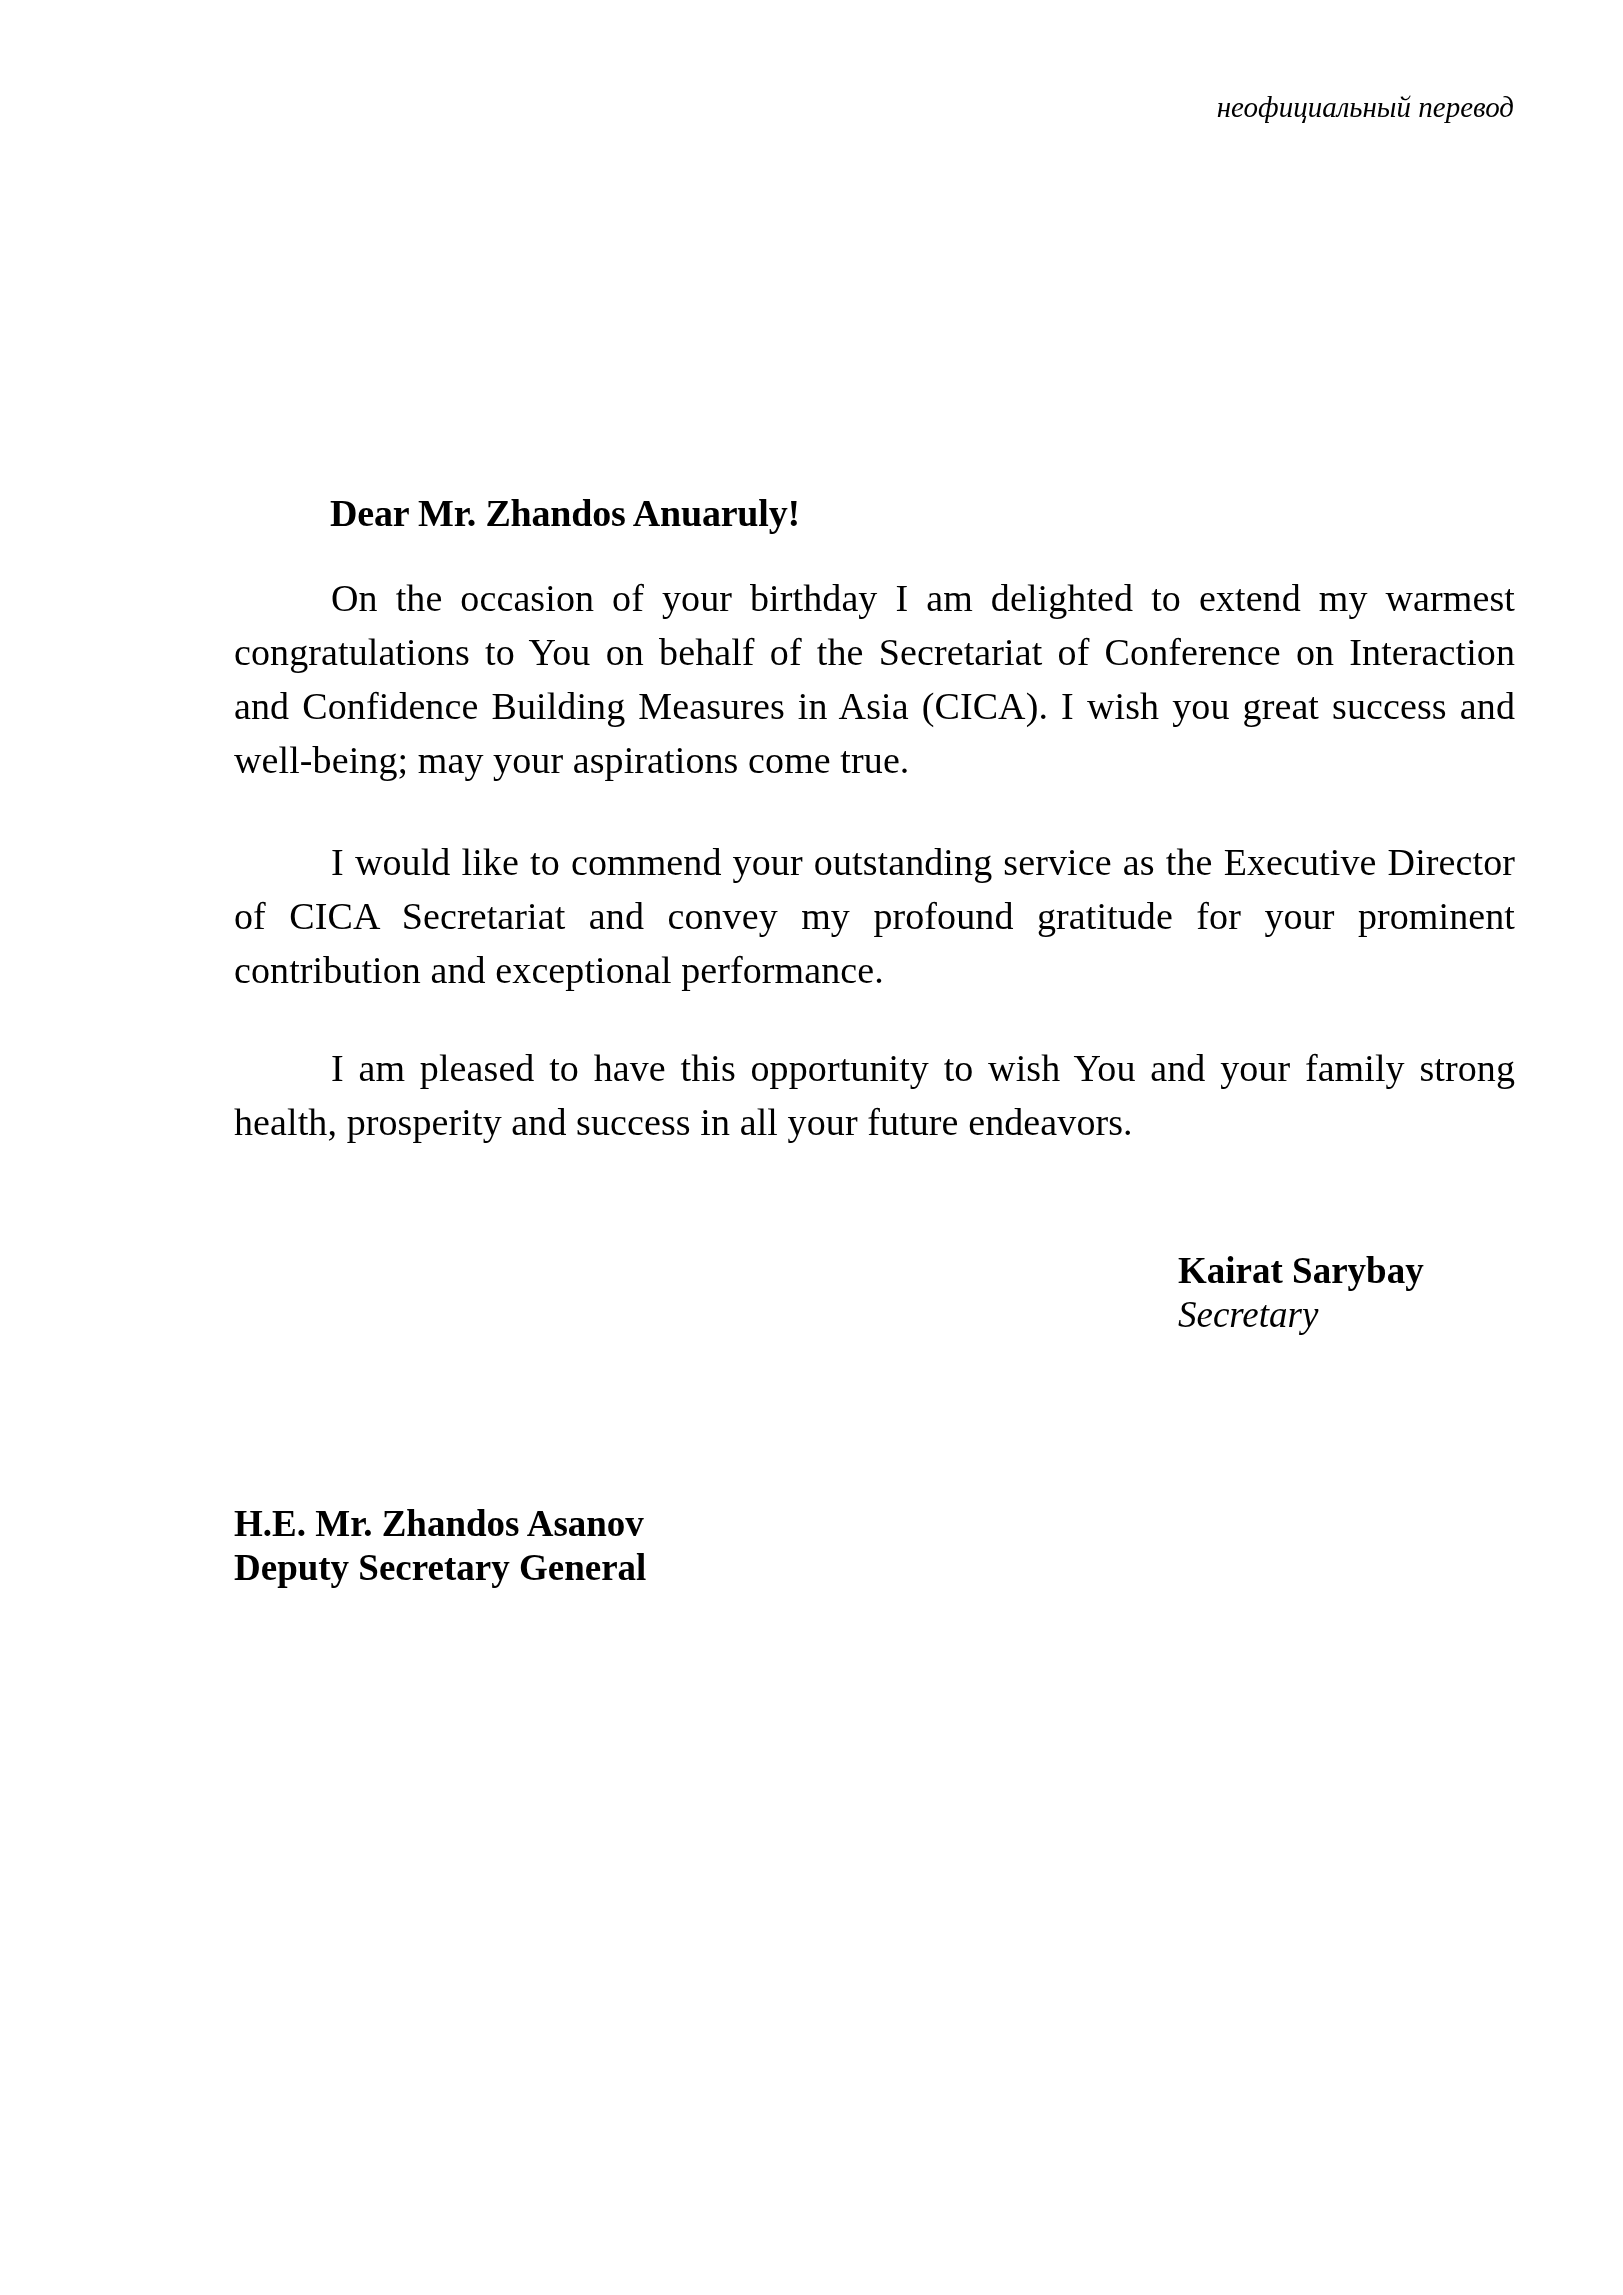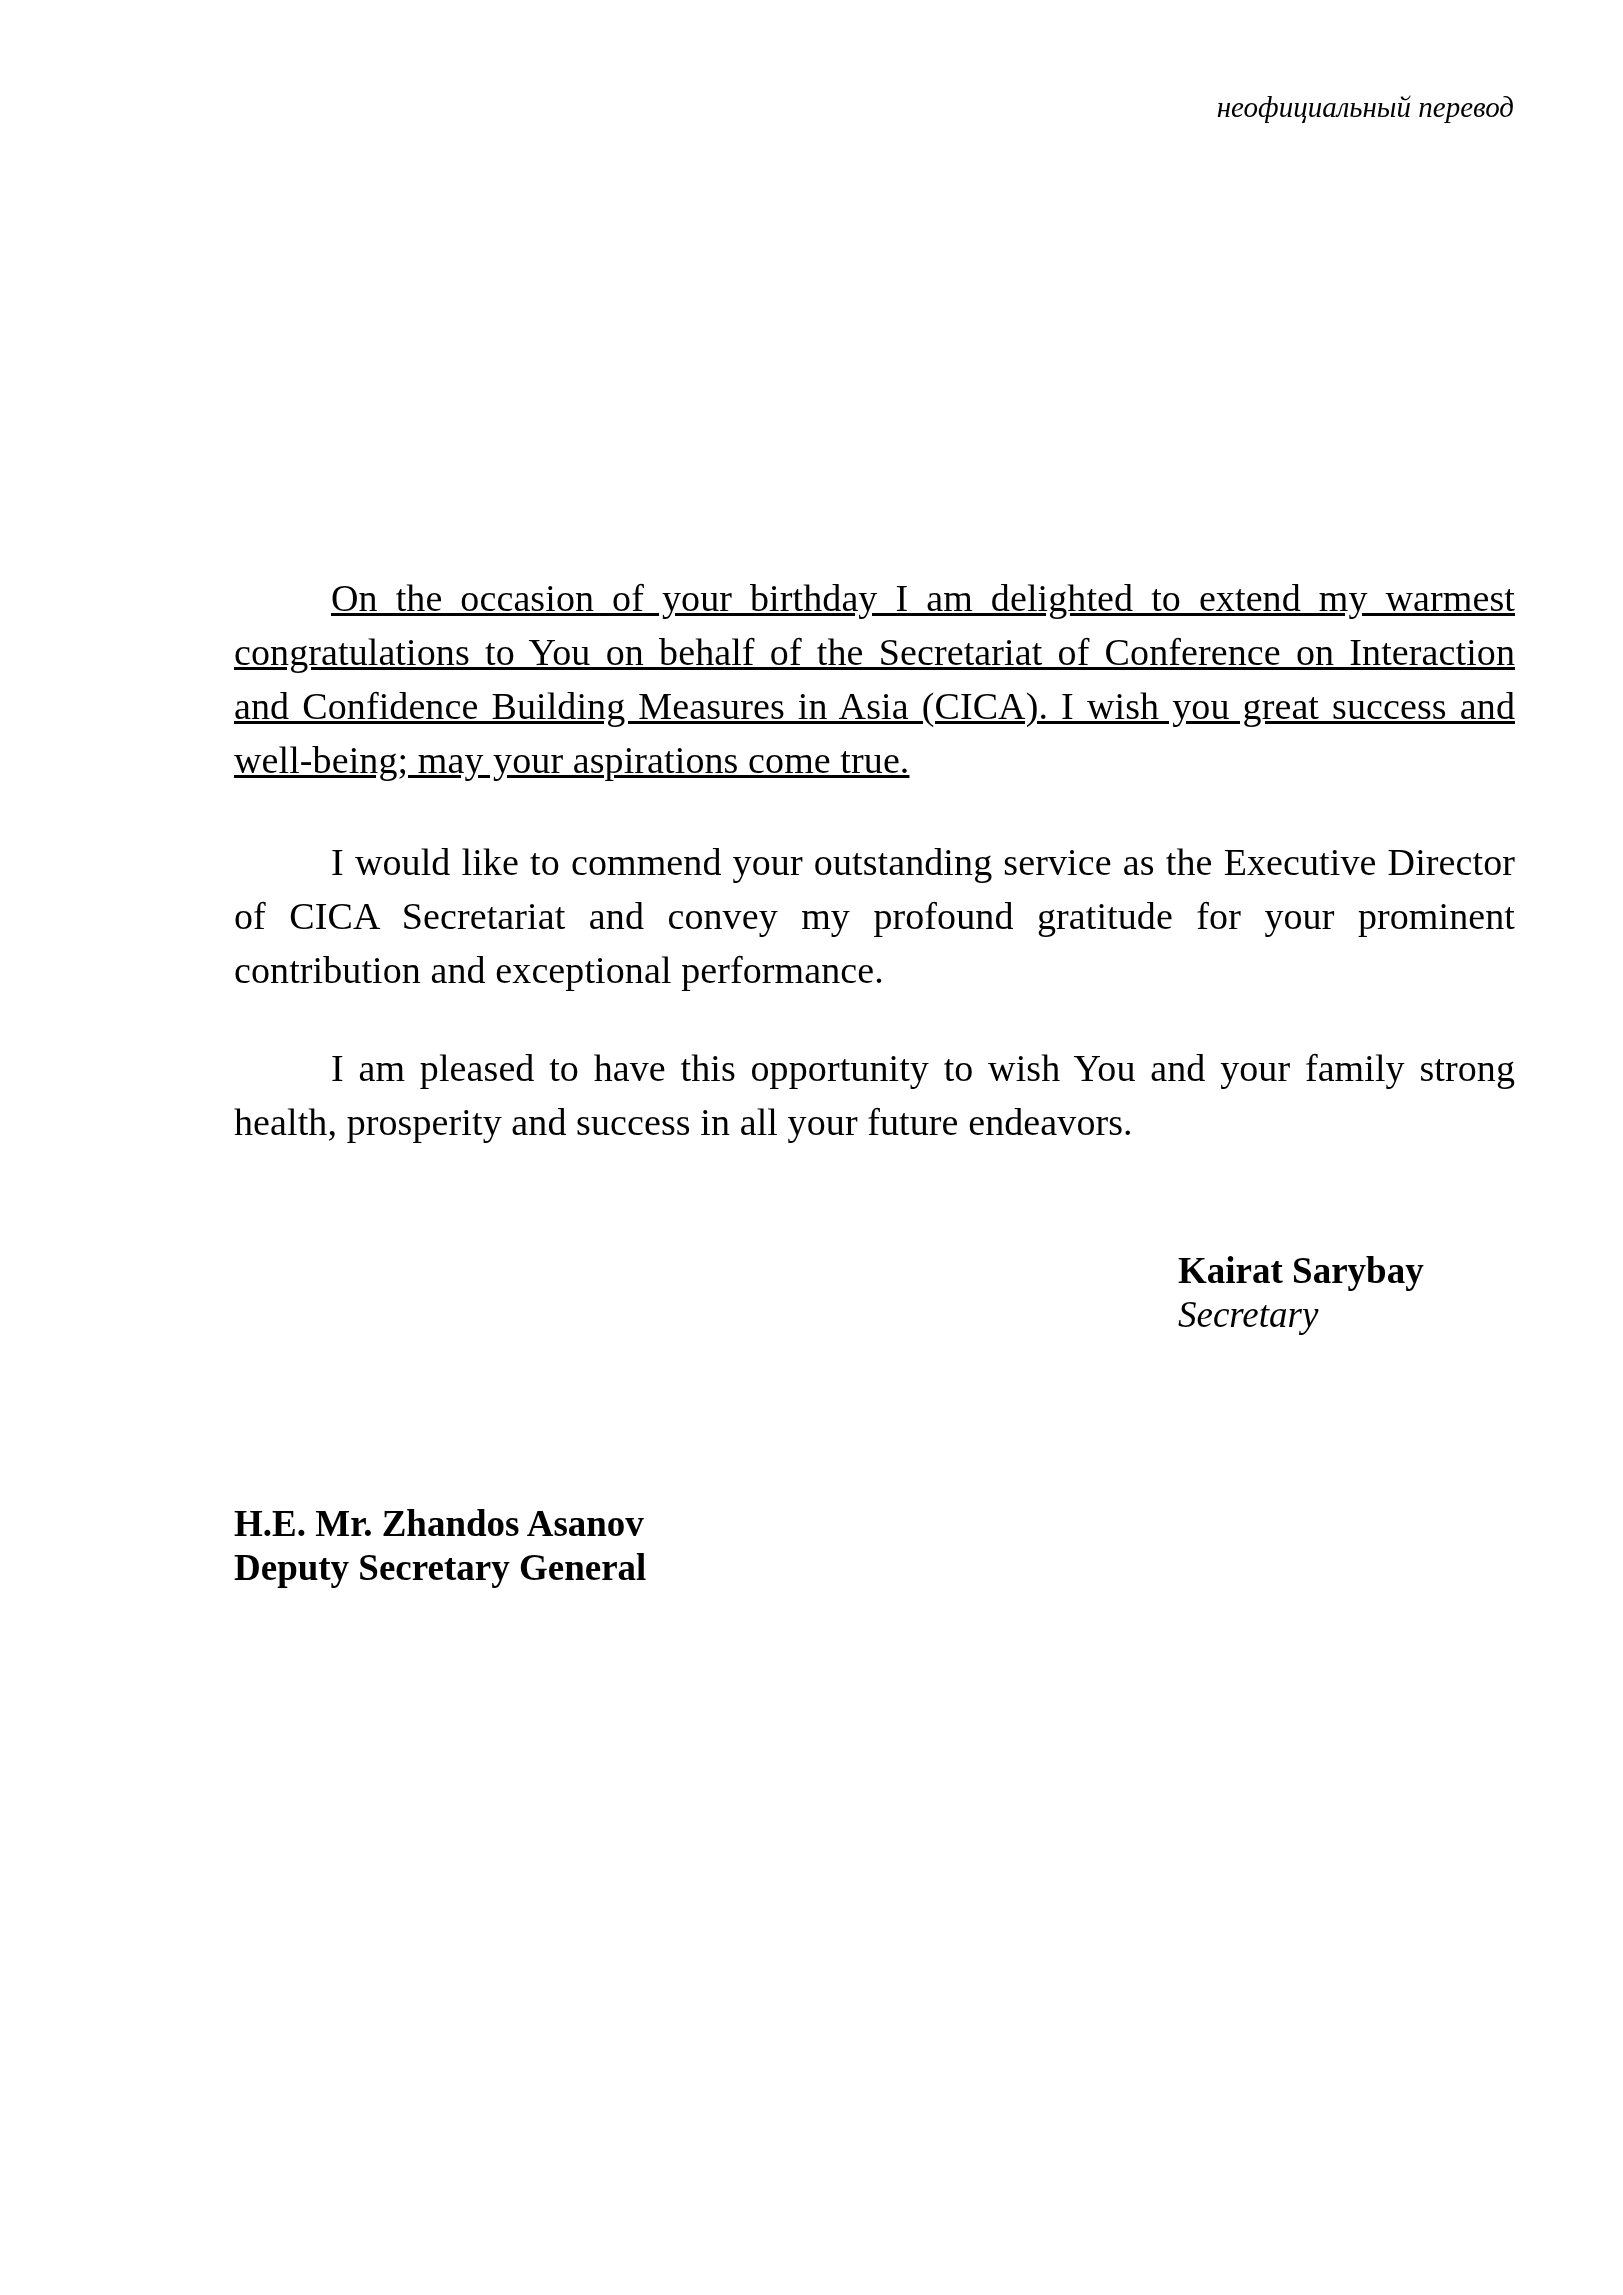--- a/index.html
+++ b/index.html
@@ -48,21 +48,21 @@
       position: absolute;
       left: 234px;
       width: 1281px;
       font-family: "Liberation Serif", serif;
       font-size: 38px;
       line-height: 54px;
       text-align: justify;
       text-indent: 97px;
       letter-spacing: 0.1px;
     }
-    .para-1 { top: 571px; text-decoration: underline; }
+    .para-1 { top: 571px; }
     .para-2 { top: 835px; }
     .para-3 { top: 1041px; }
 
     .signature {
       position: absolute;
       left: 1178px;
       top: 1233px;
       font-family: "Liberation Serif", serif;
       font-size: 37px;
       line-height: 44px;
@@ -83,20 +83,21 @@
     }
     .address span { display: block; }
   </style>
 </head>
 <body>
 
 <div class="page">
 
   <div class="translation-note">неофициальный перевод</div>
 
+  <div class="salutation">Dear Mr. Zhandos Anuaruly!</div>
 
   <p class="body-para para-1" style="margin:0">On the occasion of your birthday I am delighted to extend my warmest congratulations to You on behalf of the Secretariat of Conference on Interaction and Confidence Building Measures in Asia (CICA).  I wish you great success and well-being; may your aspirations come true.</p>
 
   <p class="body-para para-2" style="margin:0">I would like to commend your outstanding service as the Executive Director of CICA Secretariat and convey my profound gratitude for your prominent contribution and exceptional performance.</p>
 
   <p class="body-para para-3" style="margin:0">I am pleased to have this opportunity to wish You and your family strong health, prosperity and success in all your future endeavors.</p>
 
   <div class="signature">
     <span class="sig-name">Kairat Sarybay</span>
     <span class="sig-title">Secretary</span>

